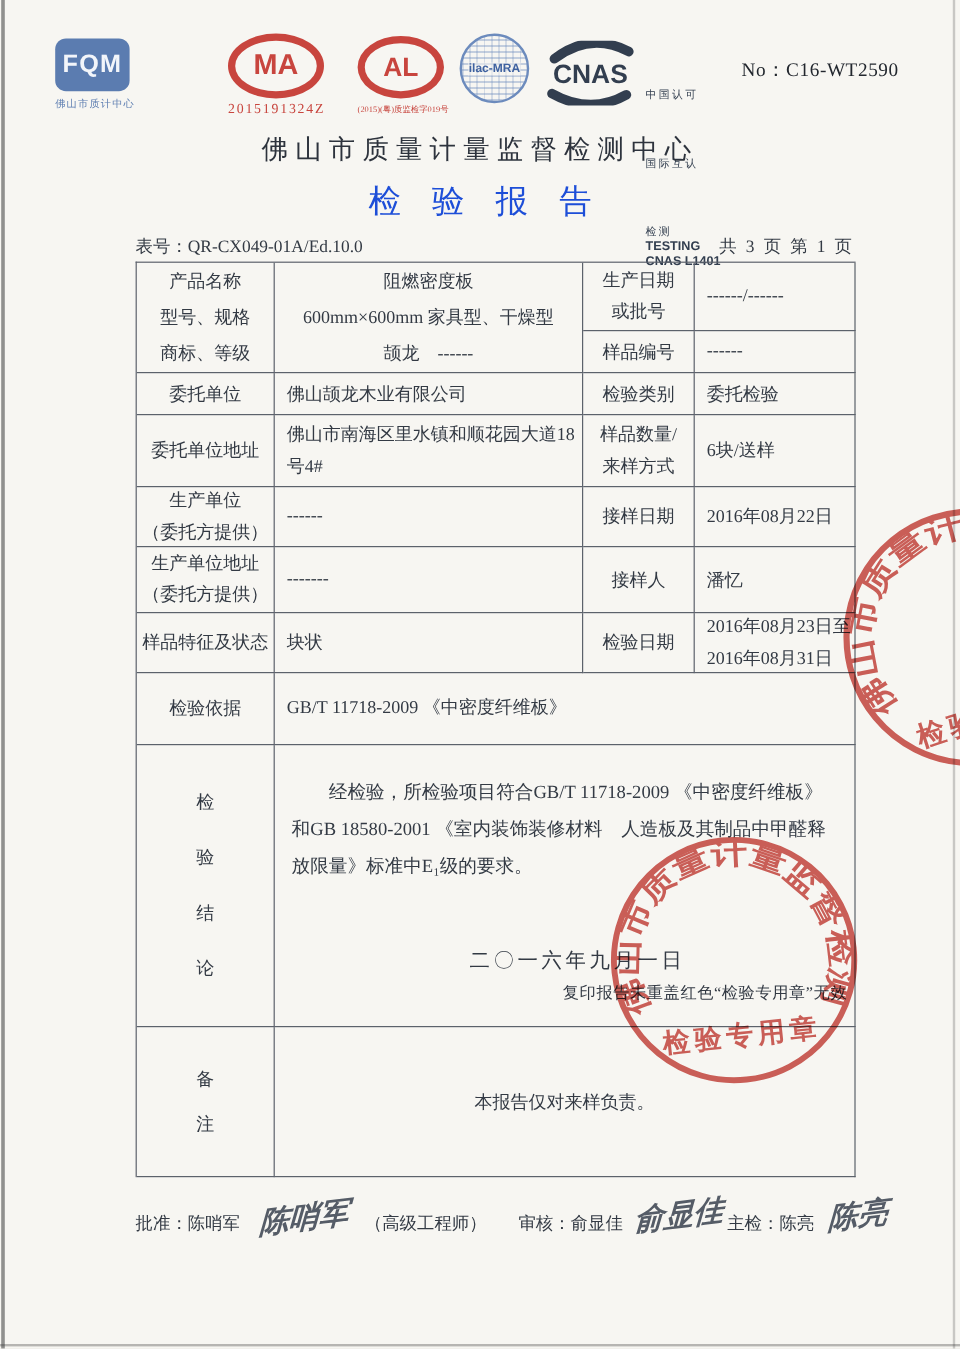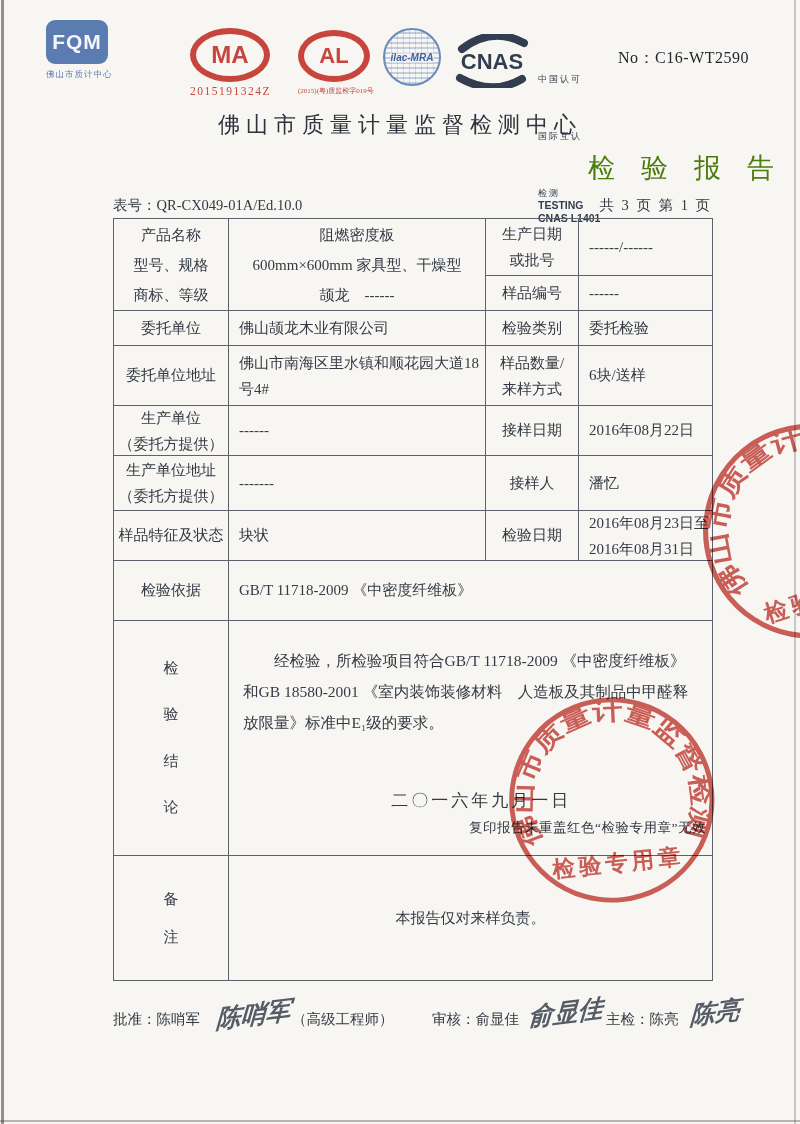--- a/index.html
+++ b/index.html
@@ -22,21 +22,21 @@
     color:var(--ink);
   }
   
   .edge{position:absolute;background:#3d3d3d;opacity:.55;}
   .edge.l{left:1px;top:0;width:3px;height:100%;}
   .edge.r{right:4px;top:0;width:2px;height:100%;opacity:.25;}
   .edge.b{left:0;bottom:2px;width:100%;height:2px;opacity:.35;}
 
   
   .hdr{position:absolute;top:0;left:0;width:100%;height:110px;}
-  .fqm{position:absolute;left:46px;top:20px;width:64px;text-align:center;}
+  .fqm{position:absolute;left:46px;top:32px;width:64px;text-align:center;}
   .fqm-box{width:62px;height:44px;background:#5b7cb0;border-radius:9px;
     display:flex;align-items:center;justify-content:center;
     color:#f2f5fa;font-weight:bold;font-size:21px;letter-spacing:1px;
     font-family:"Liberation Sans",sans-serif;}
   .fqm-cap{margin-top:5px;font-size:8.5px;color:#5b7cb0;letter-spacing:1px;white-space:nowrap;}
 
   .oval-logo{position:absolute;text-align:center;}
   .oval{border:6px solid var(--red);border-radius:50%;
     display:flex;align-items:center;justify-content:center;
     color:var(--red);font-weight:bold;font-family:"Liberation Sans",sans-serif;}
@@ -47,34 +47,34 @@
   .cal .oval{width:72px;height:52px;font-size:22px;}
   .cal-cap{margin-top:4px;font-size:7px;color:var(--red);white-space:nowrap;}
 
   .ilac{position:absolute;left:383px;top:28px;width:58px;height:58px;border-radius:50%;
     border:2px solid #6c8bbd;
     background:
       repeating-linear-gradient(0deg, rgba(108,139,189,.38) 0 1.5px, transparent 1.5px 5px),
       repeating-linear-gradient(90deg, rgba(108,139,189,.25) 0 1.5px, transparent 1.5px 6px);
     display:flex;align-items:center;justify-content:center;}
   .ilac span{font-size:10px;font-weight:bold;color:#3f62a0;background:rgba(247,246,242,.55);
-    padding:0 1px;font-family:"Liberation Sans",sans-serif;font-style:italic;}
+    padding:0 1px;font-family:"Liberation Sans",sans-serif;}
 
   .cnas{position:absolute;left:452px;top:34px;width:80px;height:54px;}
   .cnas svg{display:block;}
   .cnas-txt{position:absolute;left:538px;top:28px;font-family:"Liberation Sans",sans-serif;}
   .cnas-txt .cn{font-size:9px;color:var(--navy);line-height:12px;letter-spacing:2px;margin-top:45px;}
   .cnas-txt .en{font-size:10.5px;color:var(--navy);font-weight:bold;line-height:13px;}
   .report-no{position:absolute;left:618px;top:48px;font-size:16px;color:#22272e;letter-spacing:.5px;}
 
   
   .org-title{position:absolute;top:110px;left:0;width:100%;text-align:center;
     font-size:22px;letter-spacing:6px;color:#2d333d;}
-  .doc-title{position:absolute;top:150px;left:0;width:100%;text-align:right;
-    font-size:27px;letter-spacing:26px;text-indent:26px;color:#4d7c0f;}
+  .doc-title{position:absolute;top:150px;left:0;width:100%;text-align:center;
+    font-size:27px;letter-spacing:26px;text-indent:26px;color:#1d4ed8;}
 
   
   .meta{position:absolute;top:196px;left:113px;width:599px;font-size:14.5px;}
   .meta .pages{position:absolute;right:0;top:0;letter-spacing:2px;}
 
   
   .report-table{
     position:absolute;left:113px;top:218px;
     display:grid;
     grid-template-columns:115px 257px 93px 134px;
@@ -290,21 +290,21 @@
       <div>注</div>
     </div>
     <div class="gc ctr c2-5 r10">
       <div>本报告仅对来样负责。</div>
     </div>
   </div>
 
   <div class="footer">
     <span class="lbl" style="left:113px"><span>批准：</span><span>陈哨军</span></span>
     <span class="sig" style="left:216px;top:2px">陈哨军</span>
-    <span class="lbl" style="left:292px">（高级工程师）</span>
+    <span class="lbl" style="left:304px">（高级工程师）</span>
     <span class="lbl" style="left:432px"><span>审核：</span><span>俞显佳</span></span>
     <span class="sig" style="left:528px;top:0">俞显佳</span>
     <span class="lbl" style="left:606px"><span>主检：</span><span>陈亮</span></span>
     <span class="sig" style="left:690px;top:0">陈亮</span>
   </div>
 
   <div class="stamp stamp-main">
     <svg width="216" height="216" viewBox="0 0 220 220">
       <circle cx="110" cy="110" r="102" fill="none" stroke="#c8453e" stroke-width="5"></circle>
       <path id="arc1" d="M 35.7 144.7 A 82 82 0 1 1 184.3 144.7" fill="none"></path>

